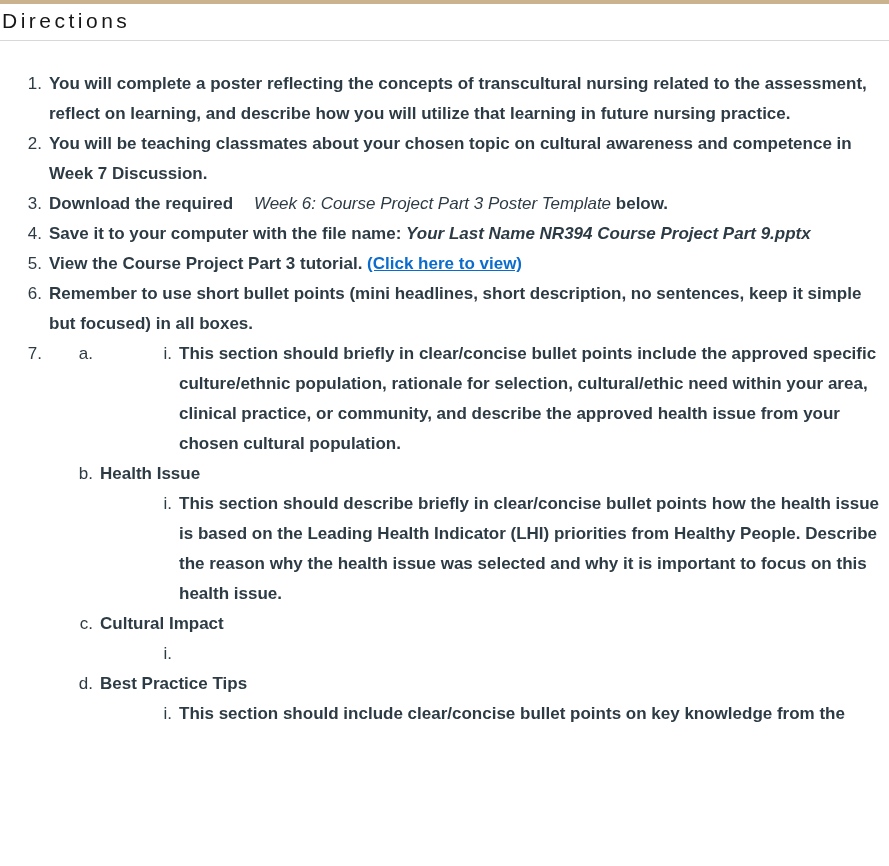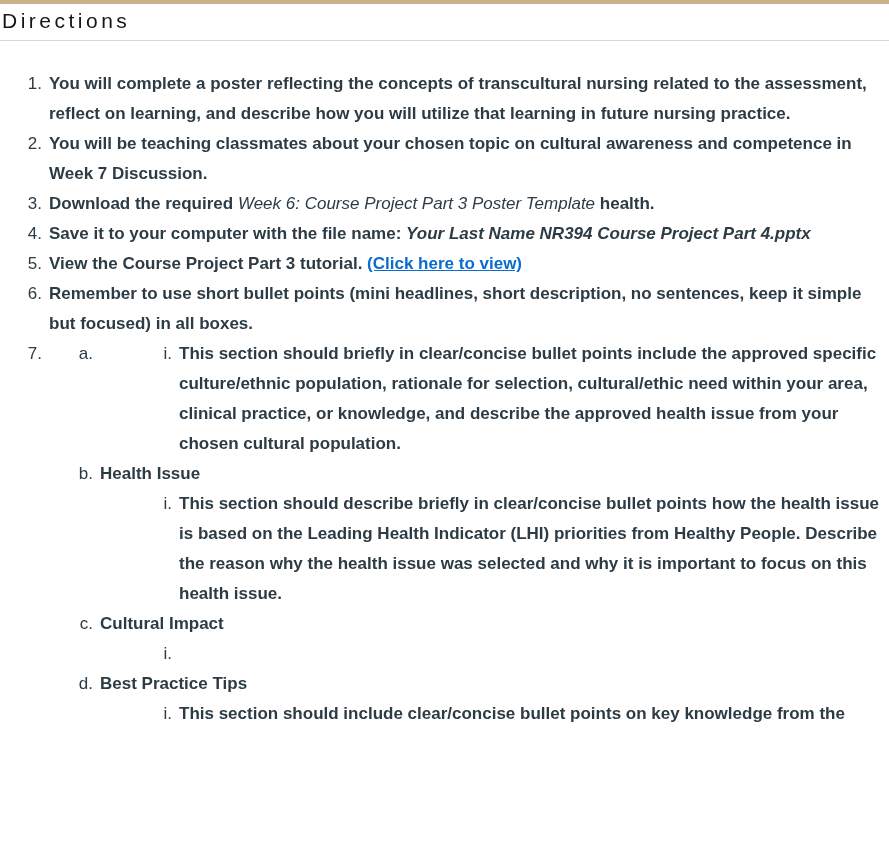--- a/index.html
+++ b/index.html
@@ -55,21 +55,21 @@
     flex: none;
     text-align: right;
     white-space: nowrap;
   }
   .content { flex: 1 1 auto; min-width: 0; }
   .lvl0 > li > .row > .marker { width: 42px; margin-right: 7px; }
   .lvl1 > li > .row > .marker { width: 44px; margin-right: 7px; }
   .lvl2 > li > .row > .marker { width: 72px; margin-right: 7px; }
   .seg-normal { font-weight: 700; font-style: normal; }
   .seg-bold { font-weight: 700; }
-  .seg-italic { font-style: italic; }
+  .seg-italic { font-style: italic; margin-left: 16px; }
   .seg-bold-italic { font-weight: 700; font-style: italic; }
   a.doc-link {
     color: var(--link);
     font-weight: 700;
     cursor: pointer;
   }
 </style>
 </head>
 <body>
 
@@ -89,27 +89,27 @@
       </li>
       <li>
         <div class="row">
           <span class="marker">2.</span>
           <div class="content"><span class="seg-normal">You will be teaching classmates about your chosen topic on cultural awareness and competence in Week 7 Discussion.</span></div>
         </div>
       </li>
       <li>
         <div class="row">
           <span class="marker">3.</span>
-          <div class="content"><span class="seg-normal">Download the required </span><span class="seg-italic">Week 6: Course Project Part 3 Poster Template</span><span class="seg-normal"> health.</span></div>
+          <div class="content"><span class="seg-normal">Download the required </span><span class="seg-italic">Week 6: Course Project Part 3 Poster Template</span><span class="seg-normal"> below.</span></div>
         </div>
       </li>
       <li>
         <div class="row">
           <span class="marker">4.</span>
-          <div class="content"><span class="seg-normal">Save it to your computer with the file name: </span><span class="seg-bold-italic">Your Last Name NR394 Course Project Part 4.pptx</span></div>
+          <div class="content"><span class="seg-normal">Save it to your computer with the file name: </span><span class="seg-bold-italic">Your Last Name NR394 Course Project Part 9.pptx</span></div>
         </div>
       </li>
       <li>
         <div class="row">
           <span class="marker">5.</span>
           <div class="content"><span class="seg-normal">View the </span><span class="seg-bold">Course Project Part 3 tutorial</span><span class="seg-normal">. </span><a class="doc-link" href="#">(Click here to view)</a></div>
         </div>
       </li>
       <li>
         <div class="row">
@@ -121,21 +121,21 @@
         <div class="row">
           <span class="marker">7.</span>
           <div class="content"><ol class="list lvl1">
               <li>
                 <div class="row">
                   <span class="marker">a.</span>
                   <div class="content"><ol class="list lvl2">
                       <li>
                         <div class="row">
                           <span class="marker">i.</span>
-                          <div class="content"><span class="seg-normal">This section should briefly in clear/concise bullet points include the approved specific culture/ethnic population, rationale for selection, cultural/ethic need within your area, clinical practice, or knowledge, and describe the approved health issue from your chosen cultural population.</span></div>
+                          <div class="content"><span class="seg-normal">This section should briefly in clear/concise bullet points include the approved specific culture/ethnic population, rationale for selection, cultural/ethic need within your area, clinical practice, or community, and describe the approved health issue from your chosen cultural population.</span></div>
                         </div>
                       </li>
                     </ol></div>
                 </div>
               </li>
               <li>
                 <div class="row">
                   <span class="marker">b.</span>
                   <div class="content"><span class="seg-bold">Health Issue</span><ol class="list lvl2">
                       <li>

